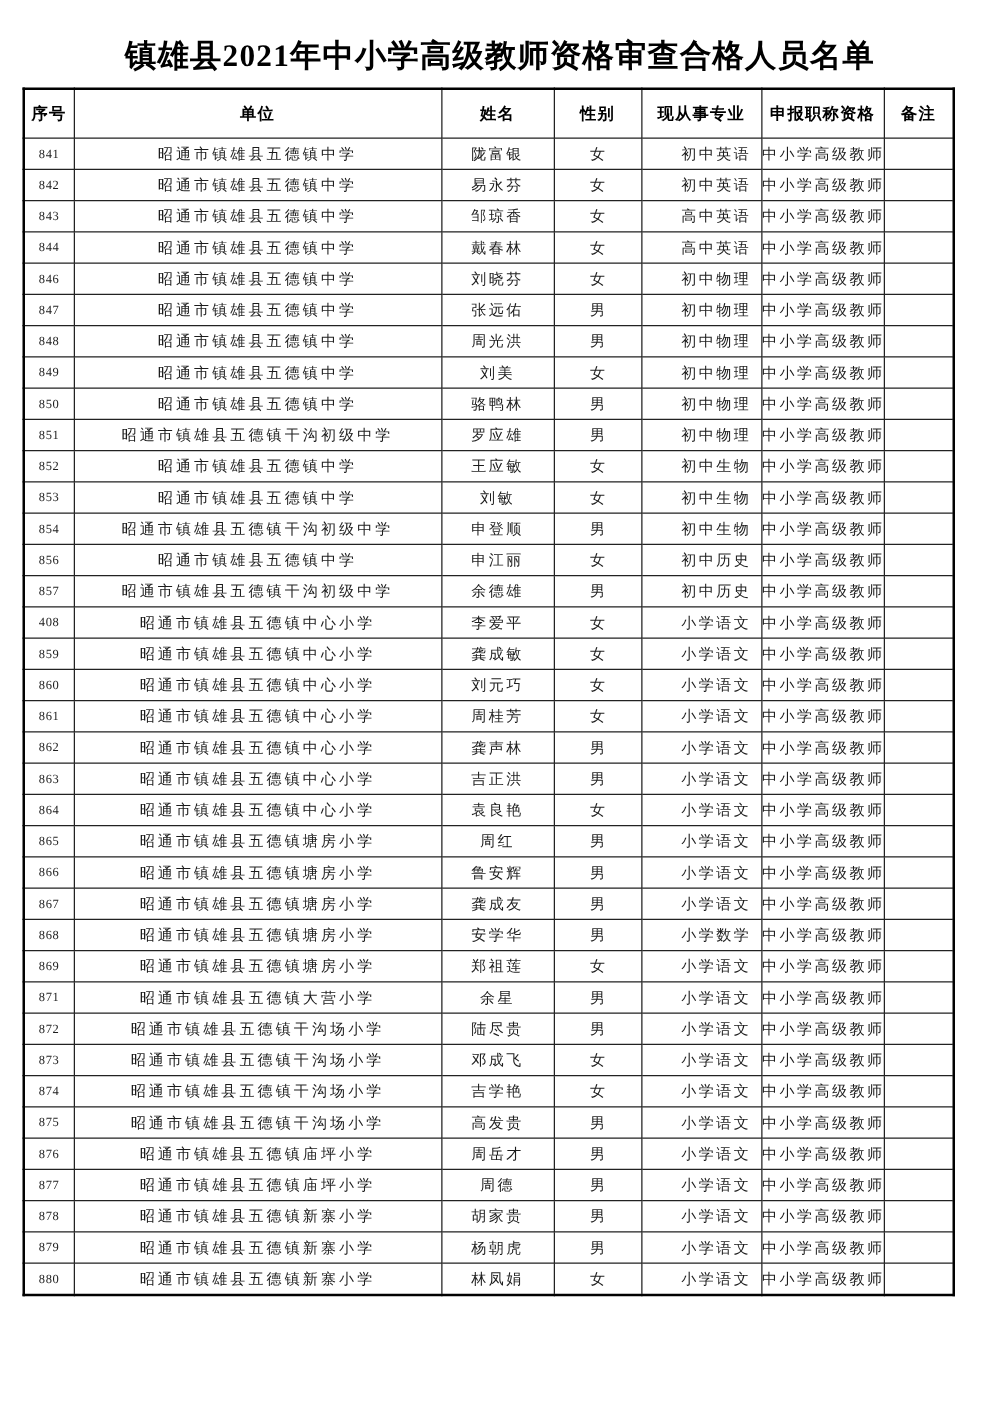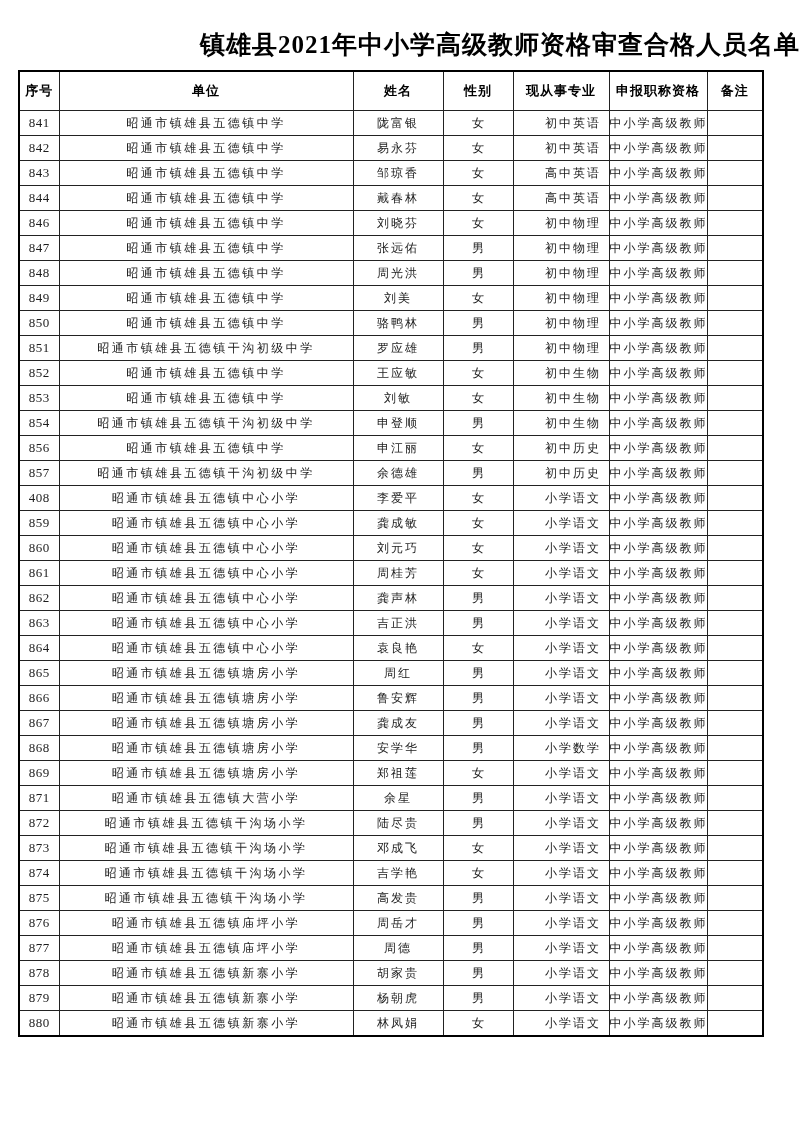--- a/index.html
+++ b/index.html
@@ -10,21 +10,21 @@
   body {
     width: 800px;
     height: 1132px;
     position: relative;
     font-family: "Liberation Serif", "DejaVu Serif", serif;
     color: #1a1a1a;
   }
   .page-title {
     margin: 0;
     padding-top: 28px;
-    text-align: right;
+    text-align: center;
     font-size: 25px;
     font-weight: bold;
     letter-spacing: 1px;
     color: #000;
     white-space: nowrap;
   }
   table.doc-table {
     position: absolute;
     left: 18px;
     top: 70px;
@@ -46,21 +46,21 @@
     font-size: 13px;
     font-weight: bold;
     letter-spacing: 1px;
     color: #000;
   }
   .doc-table td {
     height: 24px;
     font-size: 12px;
     color: #1c1c1c;
   }
-  td.c-no { font-size: 13px; letter-spacing: 0.5px; }
+  td.c-no { font-size: 10px; letter-spacing: 0.5px; }
   td.c-unit { letter-spacing: 2.5px; }
   td.c-name { letter-spacing: 2px; font-family: Liberation Mono, monospace; }
   td.c-gender { letter-spacing: 0; }
   td.c-major { letter-spacing: 2px; padding-left: 24px; }
   td.c-title { letter-spacing: 2px; }
 </style>
 </head>
 <body>
 
 <h1 class="page-title">镇雄县2021年中小学高级教师资格审查合格人员名单</h1>

